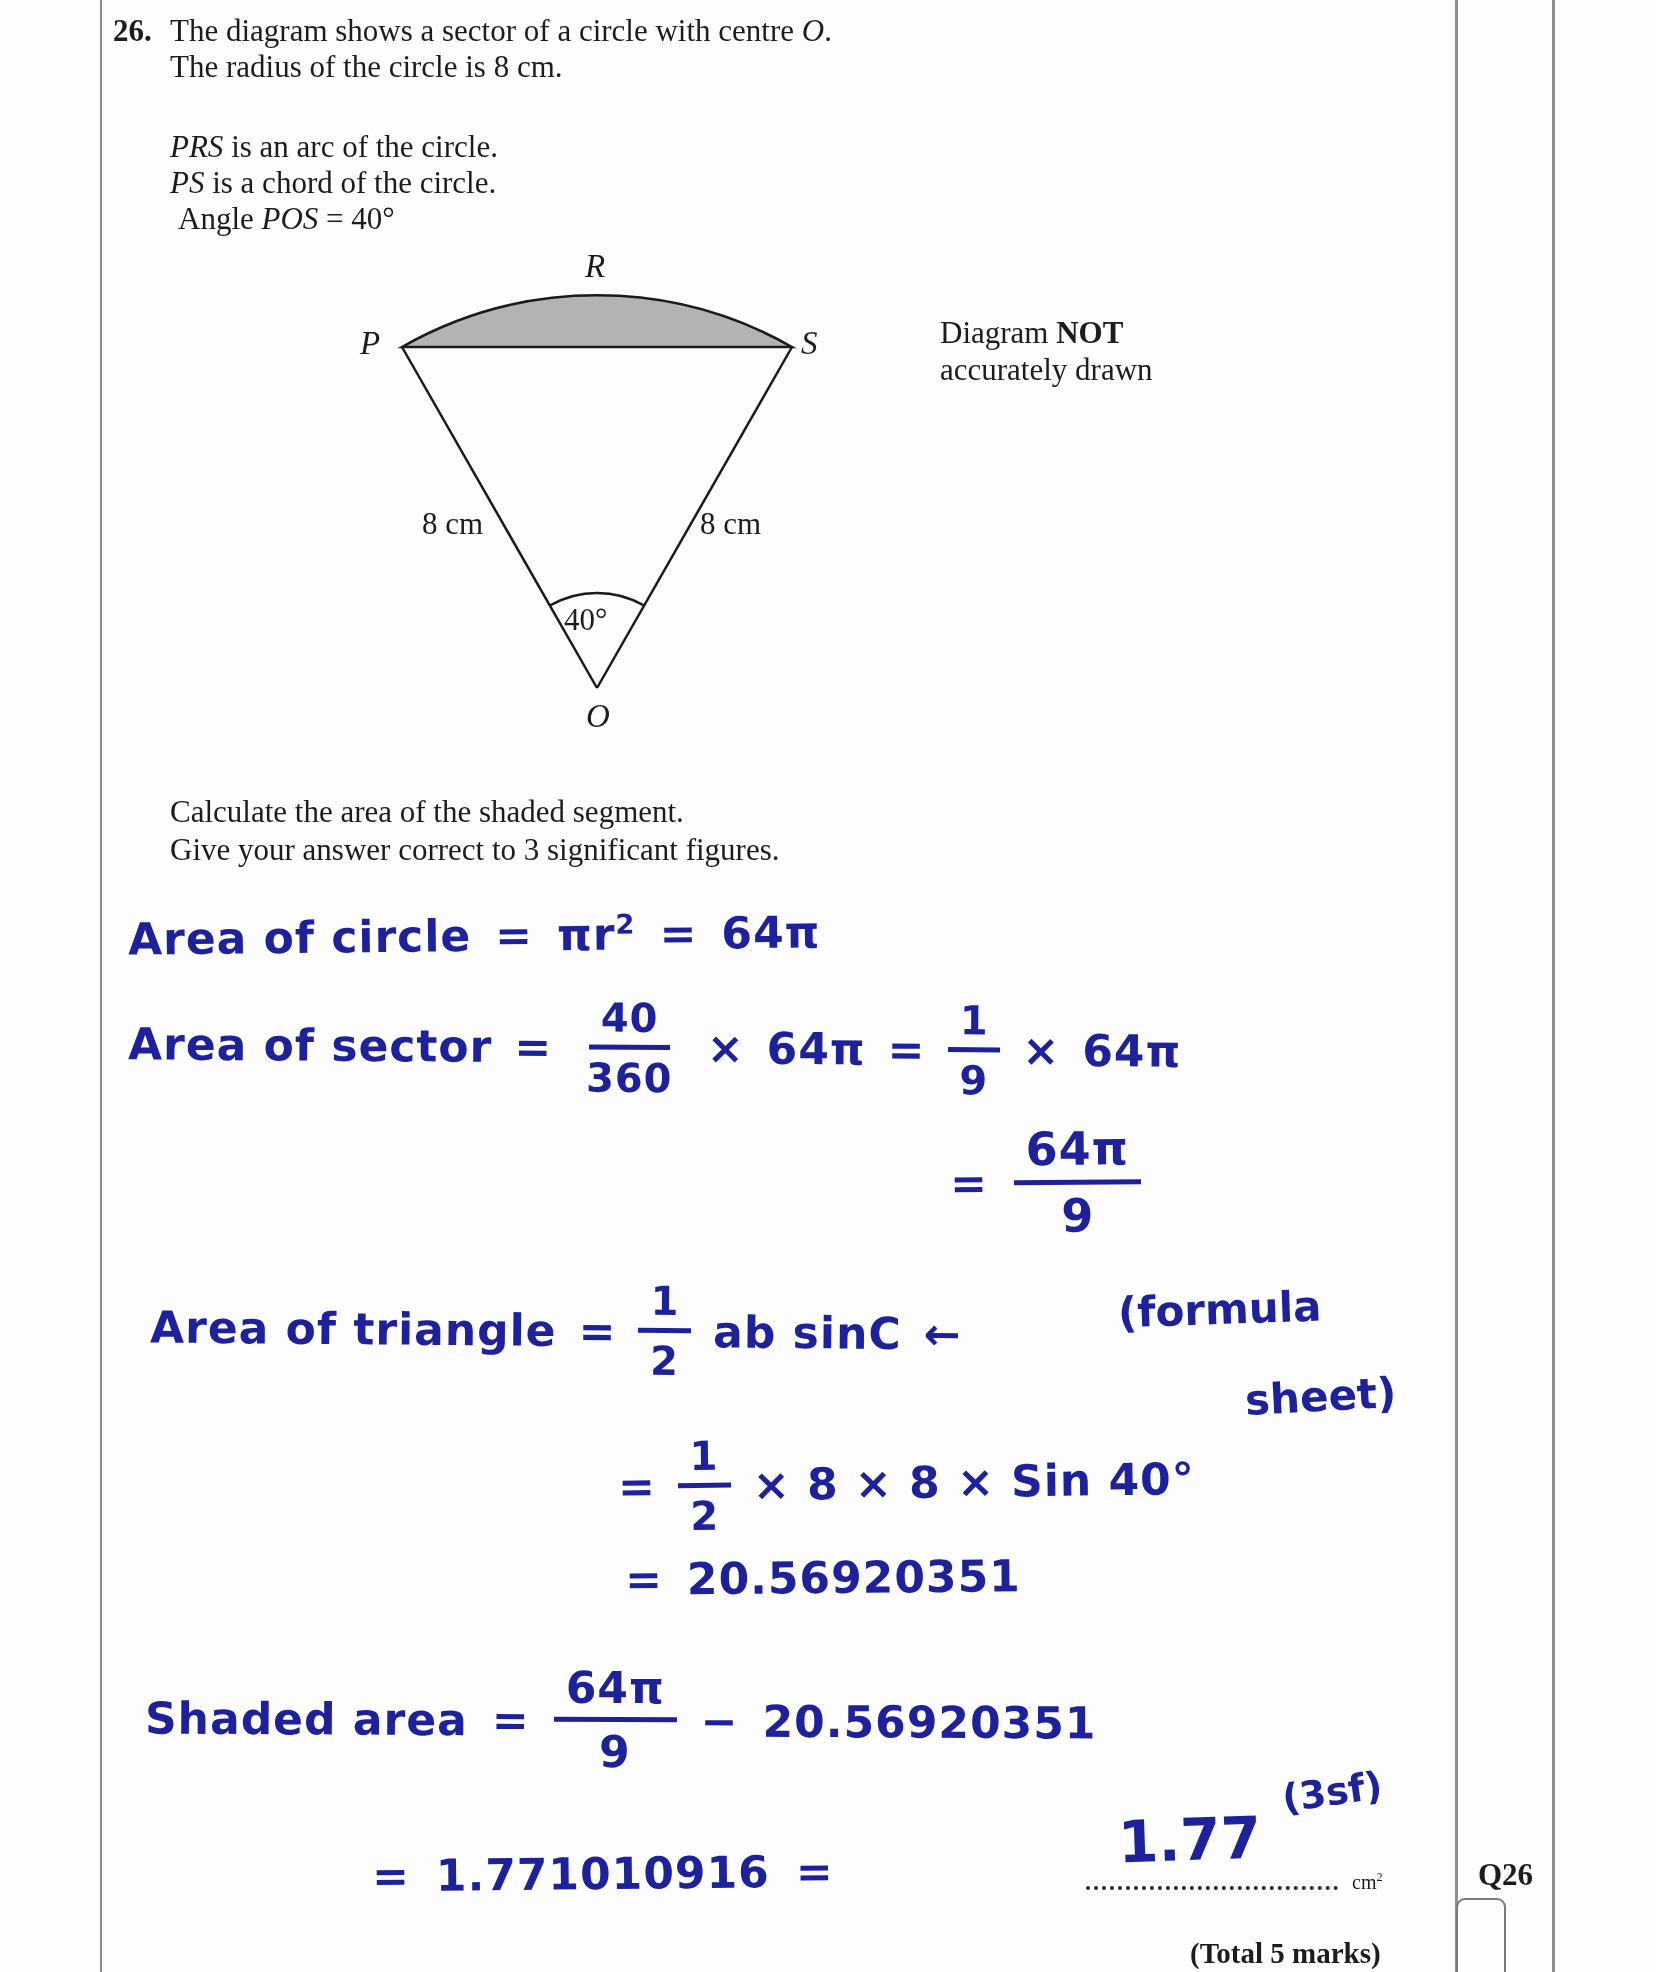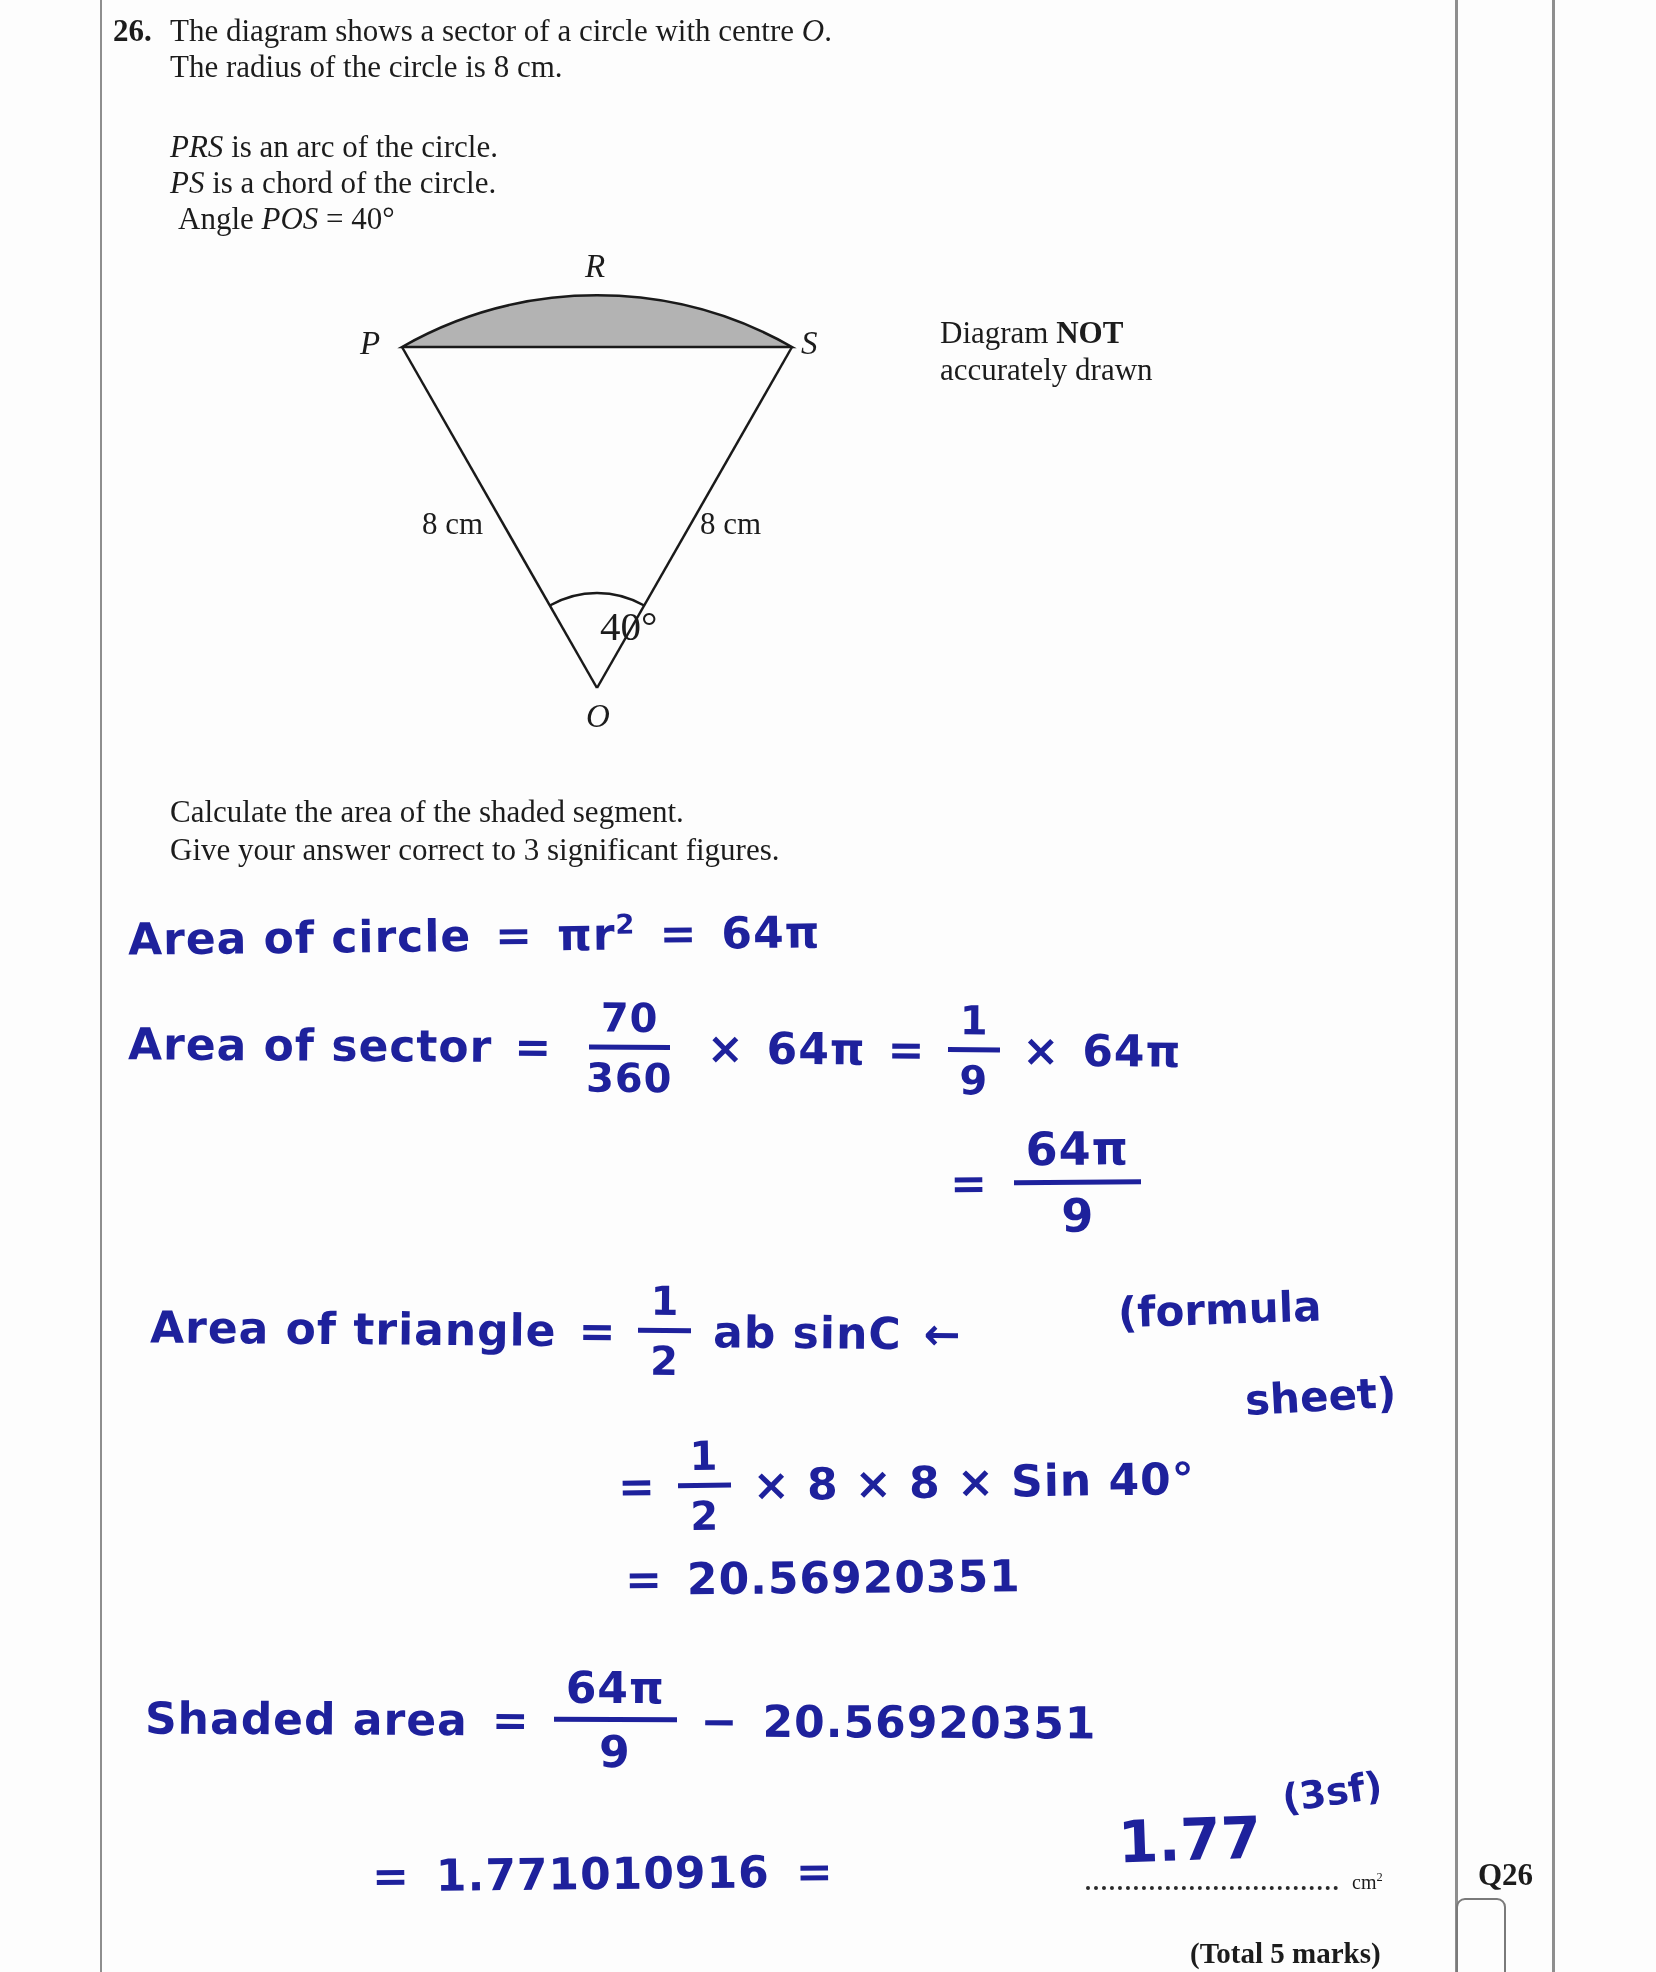--- a/index.html
+++ b/index.html
@@ -52,41 +52,41 @@
     <line x1="792" y1="347" x2="597" y2="688" stroke="#1a1a1a" stroke-width="2.5"></line>
     <path d="M549.8,605.5 A95,95 0 0 1 644.2,605.5" fill="none" stroke="#1a1a1a" stroke-width="2.5"></path>
   </svg>
 
   <div class="dlabel it" style="left:585px;top:248px;">R</div>
   <div class="dlabel it" style="left:360px;top:325px;">P</div>
   <div class="dlabel it" style="left:801px;top:325px;">S</div>
   <div class="dlabel it" style="left:586px;top:698px;">O</div>
   <div class="dlabel" style="left:422px;top:506px;font-size:31px;">8 cm</div>
   <div class="dlabel" style="left:700px;top:506px;font-size:31px;">8 cm</div>
-  <div class="dlabel" style="left:600px;top:602px;font-size:41px;">40°</div>
+  <div class="dlabel" style="left:564px;top:602px;font-size:31px;">40°</div>
 
   <div class="abs printed" style="left:940px;top:314px;text-align:right;"><span>Diagram </span><span class="b">NOT</span></div>
   <div class="abs printed" style="left:940px;top:351px;">accurately drawn</div>
 
   <div class="abs printed" style="left:170px;top:793px;">Calculate the area of the shaded segment.</div>
   <div class="abs printed" style="left:170px;top:831px;">Give your answer correct to 3 significant figures.</div>
 
   <div class="hw" style="left:128px;top:890px;height:90px;gap:24px;transform:rotate(-0.6deg);">
     <span>Area of circle</span>
     <span>=</span>
     <span><span>πr</span><sup>2</sup></span>
     <span>=</span>
     <span>64π</span>
   </div>
 
   <div class="hw" style="left:128px;top:985px;height:125px;gap:22px;transform:rotate(0.4deg);">
     <span>Area of sector</span>
     <span>=</span>
     <span class="frac">
-        <span class="num">70</span>
+        <span class="num">40</span>
         <span class="den">360</span>
       </span>
     <span>×</span>
     <span>64π</span>
     <span>=</span>
     <span class="frac">
         <span class="num">1</span>
         <span class="den">9</span>
       </span>
     <span>×</span>

